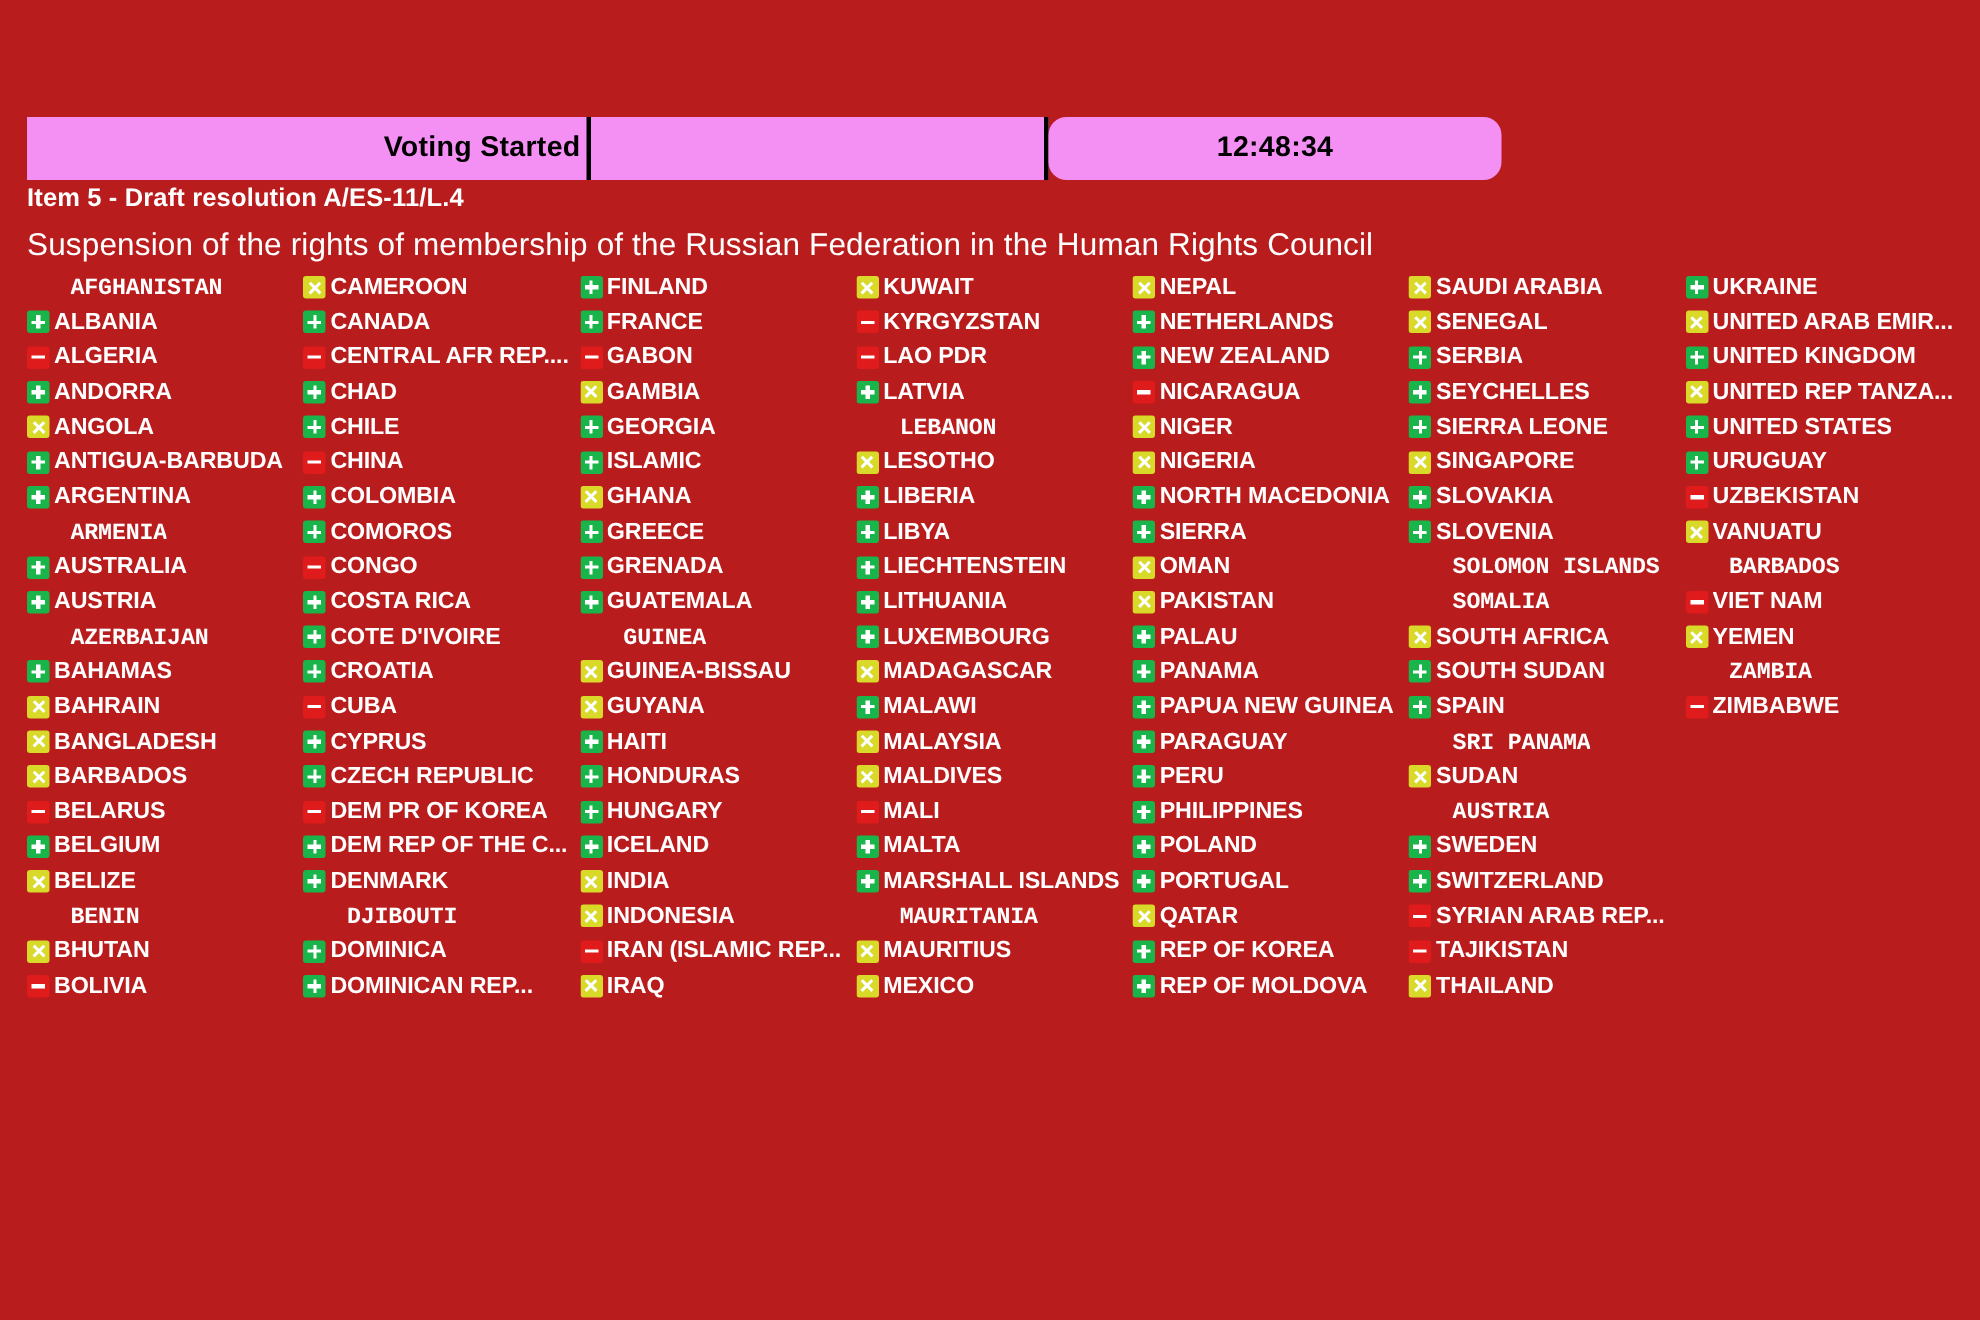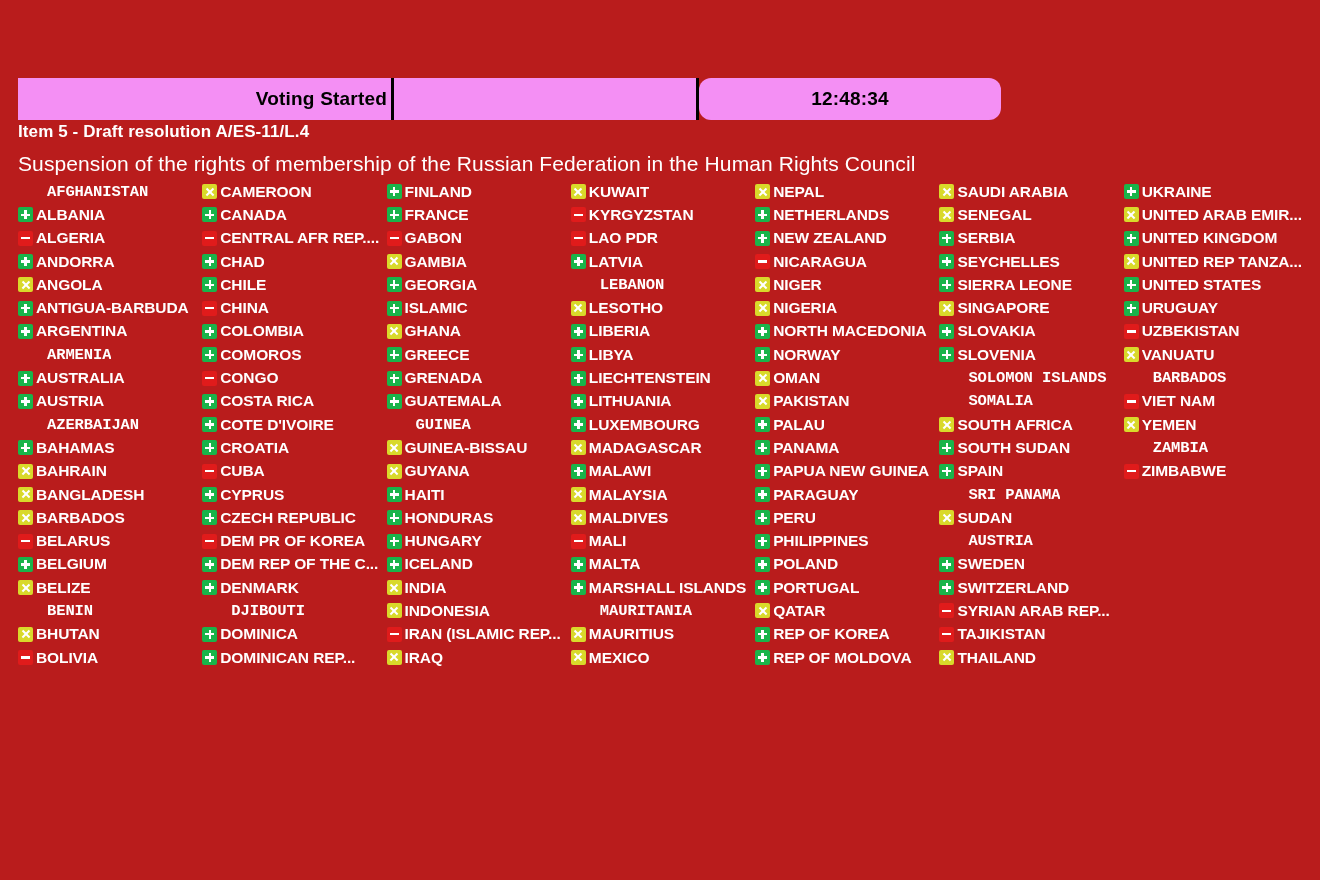--- a/index.html
+++ b/index.html
@@ -527,21 +527,21 @@
         <div class="row">
           <span class="mark abs"></span>
           <span class="cname">NIGERIA</span>
         </div>
         <div class="row">
           <span class="mark yes"></span>
           <span class="cname">NORTH MACEDONIA</span>
         </div>
         <div class="row">
           <span class="mark yes"></span>
-          <span class="cname">NORWAY</span>
+          <span class="cname">SIERRA</span>
         </div>
         <div class="row">
           <span class="mark abs"></span>
           <span class="cname">OMAN</span>
         </div>
         <div class="row">
           <span class="mark abs"></span>
           <span class="cname">PAKISTAN</span>
         </div>
         <div class="row">

